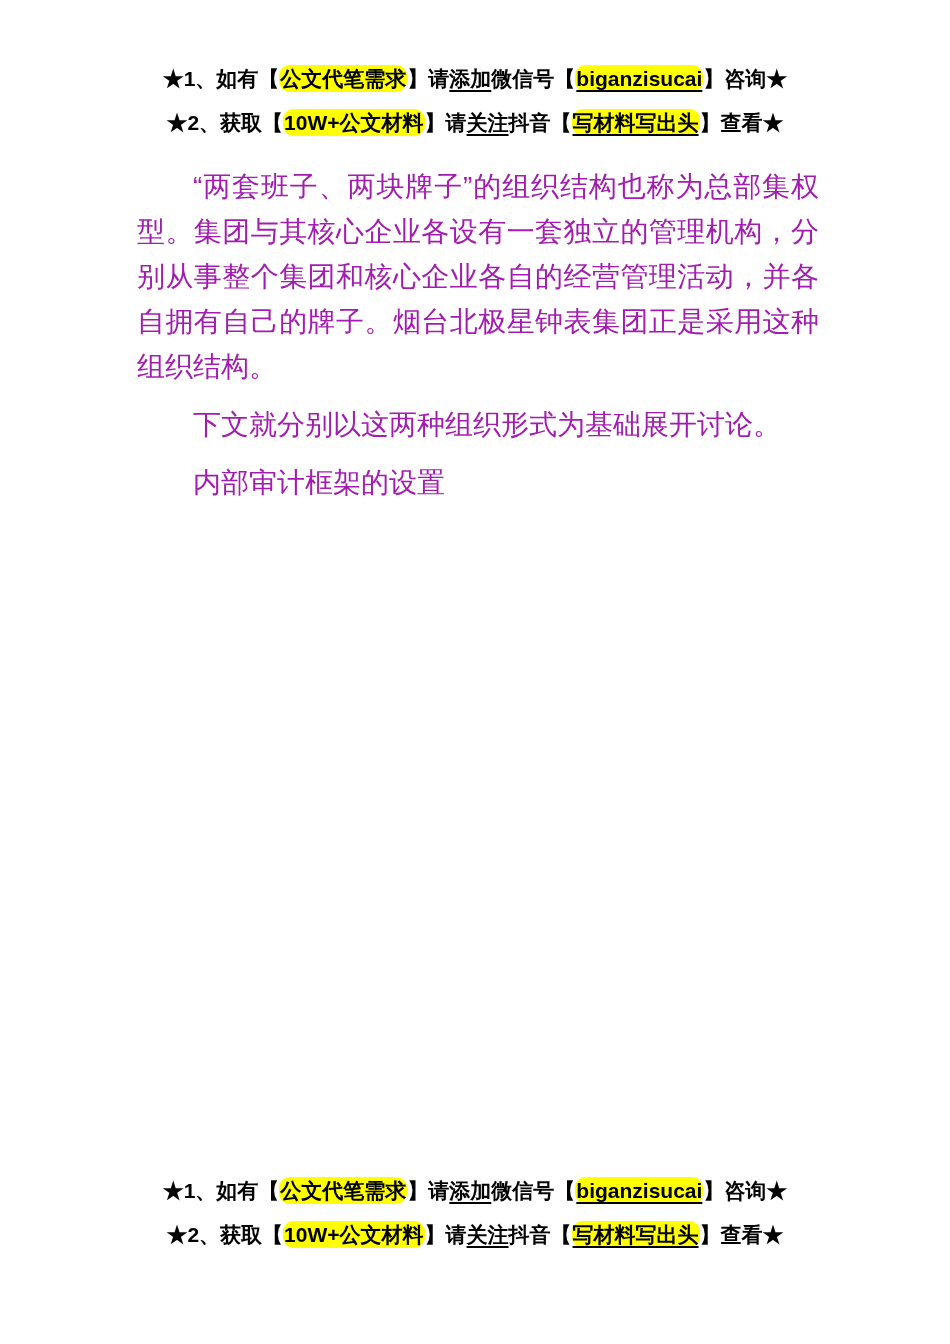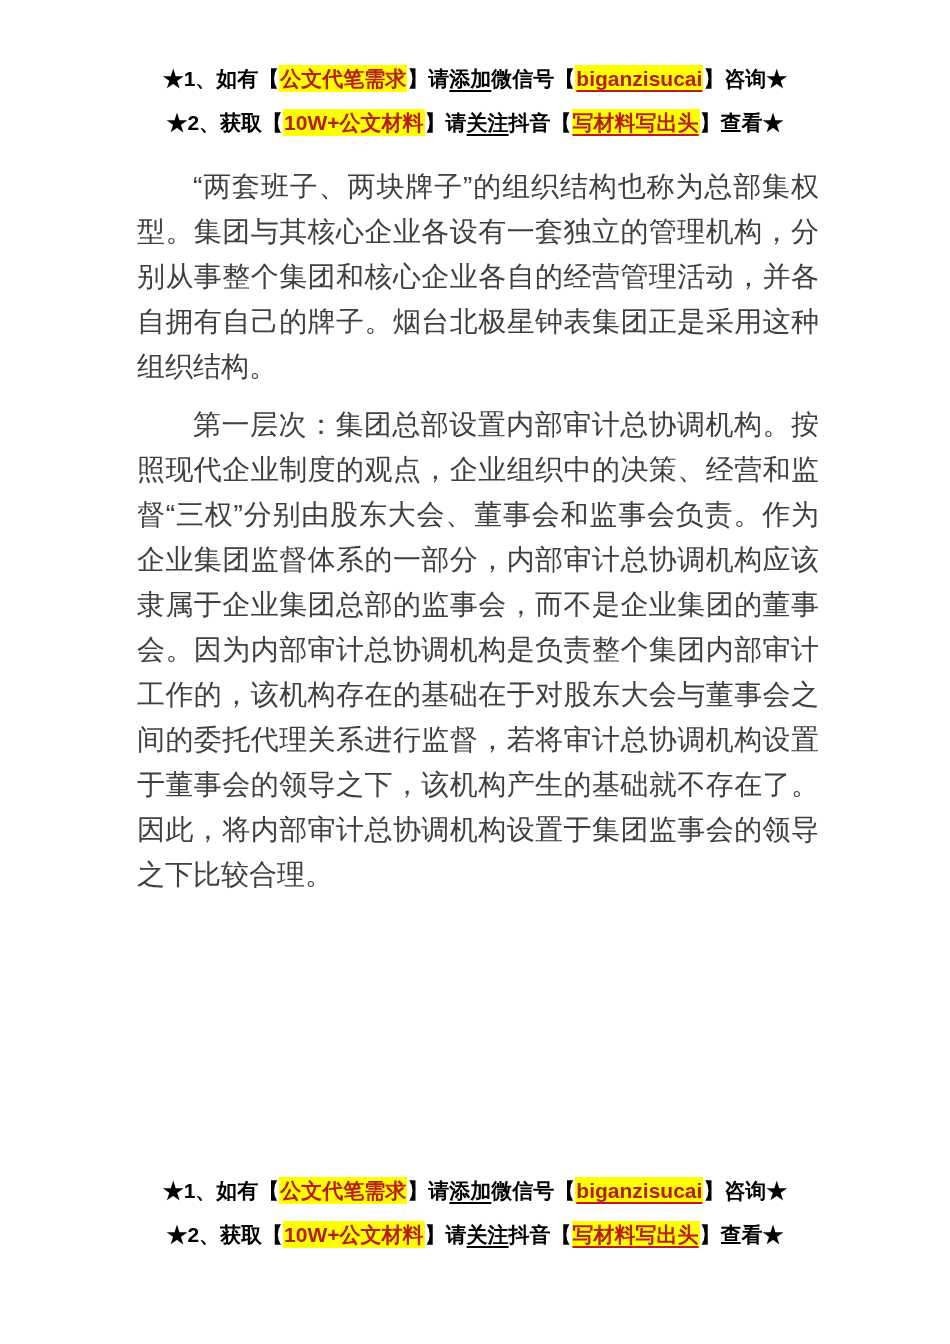--- a/index.html
+++ b/index.html
@@ -40,37 +40,38 @@
   .promo-line {
     line-height: 30px;
     margin-bottom: 14px;
     white-space: nowrap;
   }
   .hl {
     background: #ffff00;
     padding: 2px 1px;
   }
   .red {
-    color: #b91c1c;
+    color: #000000;
+    border-radius: 11px;
   }
   .ul {
     text-decoration: underline;
     text-underline-offset: 4px;
     text-align: center;
   }
   
   .doc-content {
     position: absolute;
     top: 164px;
     left: 137px;
     width: 682px;
     font-size: 28px;
     line-height: 45px;
     text-align: justify;
-    color: #404040;
+    color: #a21caf;
   }
   .doc-content p {
     margin: 0 0 13px 0;
     text-indent: 2em;
   }
 </style>
 </head>
 <body>
 
 <div class="page">
@@ -79,21 +80,22 @@
     <div class="promo-line">
       <span>★1、如有【</span><span class="hl red">公文代笔需求</span><span>】请</span><span class="ul">添加</span><span>微信号【</span><span class="hl red ul">biganzisucai</span><span>】咨询★</span>
     </div>
     <div class="promo-line">
       <span>★2、获取【</span><span class="hl red">10W+公文材料</span><span>】请</span><span class="ul">关注</span><span>抖音【</span><span class="hl red ul">写材料写出头</span><span>】查看★</span>
     </div>
   </div>
 
   <div class="doc-content">
     <p>“两套班子、两块牌子”的组织结构也称为总部集权型。集团与其核心企业各设有一套独立的管理机构，分别从事整个集团和核心企业各自的经营管理活动，并各自拥有自己的牌子。烟台北极星钟表集团正是采用这种组织结构。</p>
-    <p>第一层次：集团总部设置内部审计总协调机构。按照现代企业制度的观点，企业组织中的决策、经营和监督“三权”分别由股东大会、董事会和监事会负责。作为企业集团监督体系的一部分，内部审计总协调机构应该隶属于企业集团总部的监事会，而不是企业集团的董事会。因为内部审计总协调机构是负责整个集团内部审计工作的，该机构存在的基础在于对股东大会与董事会之间的委托代理关系进行监督，若将审计总协调机构设置于董事会的领导之下，该机构产生的基础就不存在了。因此，将内部审计总协调机构设置于集团监事会的领导之下比较合理。</p>
+    <p>下文就分别以这两种组织形式为基础展开讨论。</p>
+    <p>内部审计框架的设置</p>
   </div>
 
   <div class="promo-banner promo-banner-bottom">
     <div class="promo-line">
       <span>★1、如有【</span><span class="hl red">公文代笔需求</span><span>】请</span><span class="ul">添加</span><span>微信号【</span><span class="hl red ul">biganzisucai</span><span>】咨询★</span>
     </div>
     <div class="promo-line">
       <span>★2、获取【</span><span class="hl red">10W+公文材料</span><span>】请</span><span class="ul">关注</span><span>抖音【</span><span class="hl red ul">写材料写出头</span><span>】查看★</span>
     </div>
   </div>

